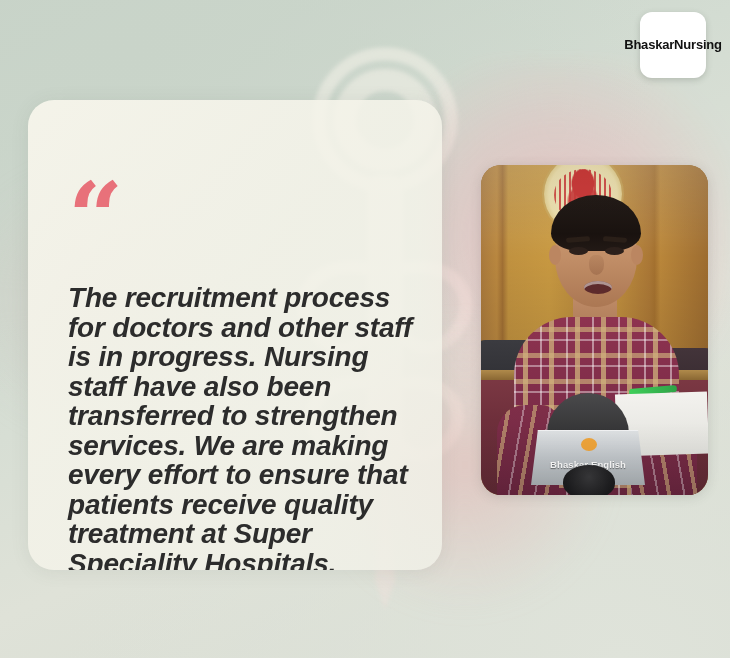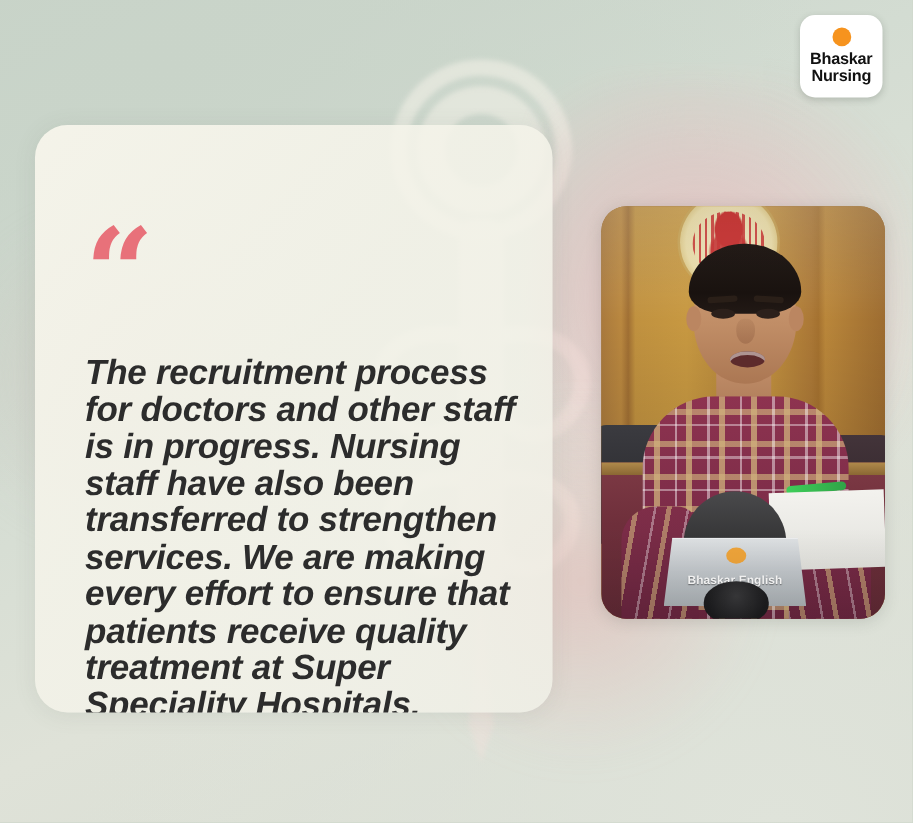--- a/index.html
+++ b/index.html
@@ -199,21 +199,21 @@
   .ph-vig{
     left:0;top:0;width:100%;height:100%;
     background:linear-gradient(180deg, rgba(0,0,0,.06) 0%, rgba(0,0,0,0) 22%, rgba(0,0,0,0) 78%, rgba(0,0,0,.10) 100%);
   }
 
   
   .logo{
     position:absolute;left:640px;top:12px;width:66px;height:66px;
     border-radius:12px;background:#ffffff;
     box-shadow:0 2px 6px rgba(60,70,60,.22);
-    display:flex;flex-direction:column;align-items:center;justify-content:center;
+    display:flex;flex-direction:row;align-items:center;justify-content:center;
   }
   .logo-dot{width:15px;height:15px;border-radius:50%;background:#f6931e;margin-bottom:3px;}
   .logo-l1,.logo-l2{
     font-size:13px;font-weight:700;color:#111111;line-height:14px;letter-spacing:-.2px;
   }
 </style>
 </head>
 <body>
 
 <div class="stage">

